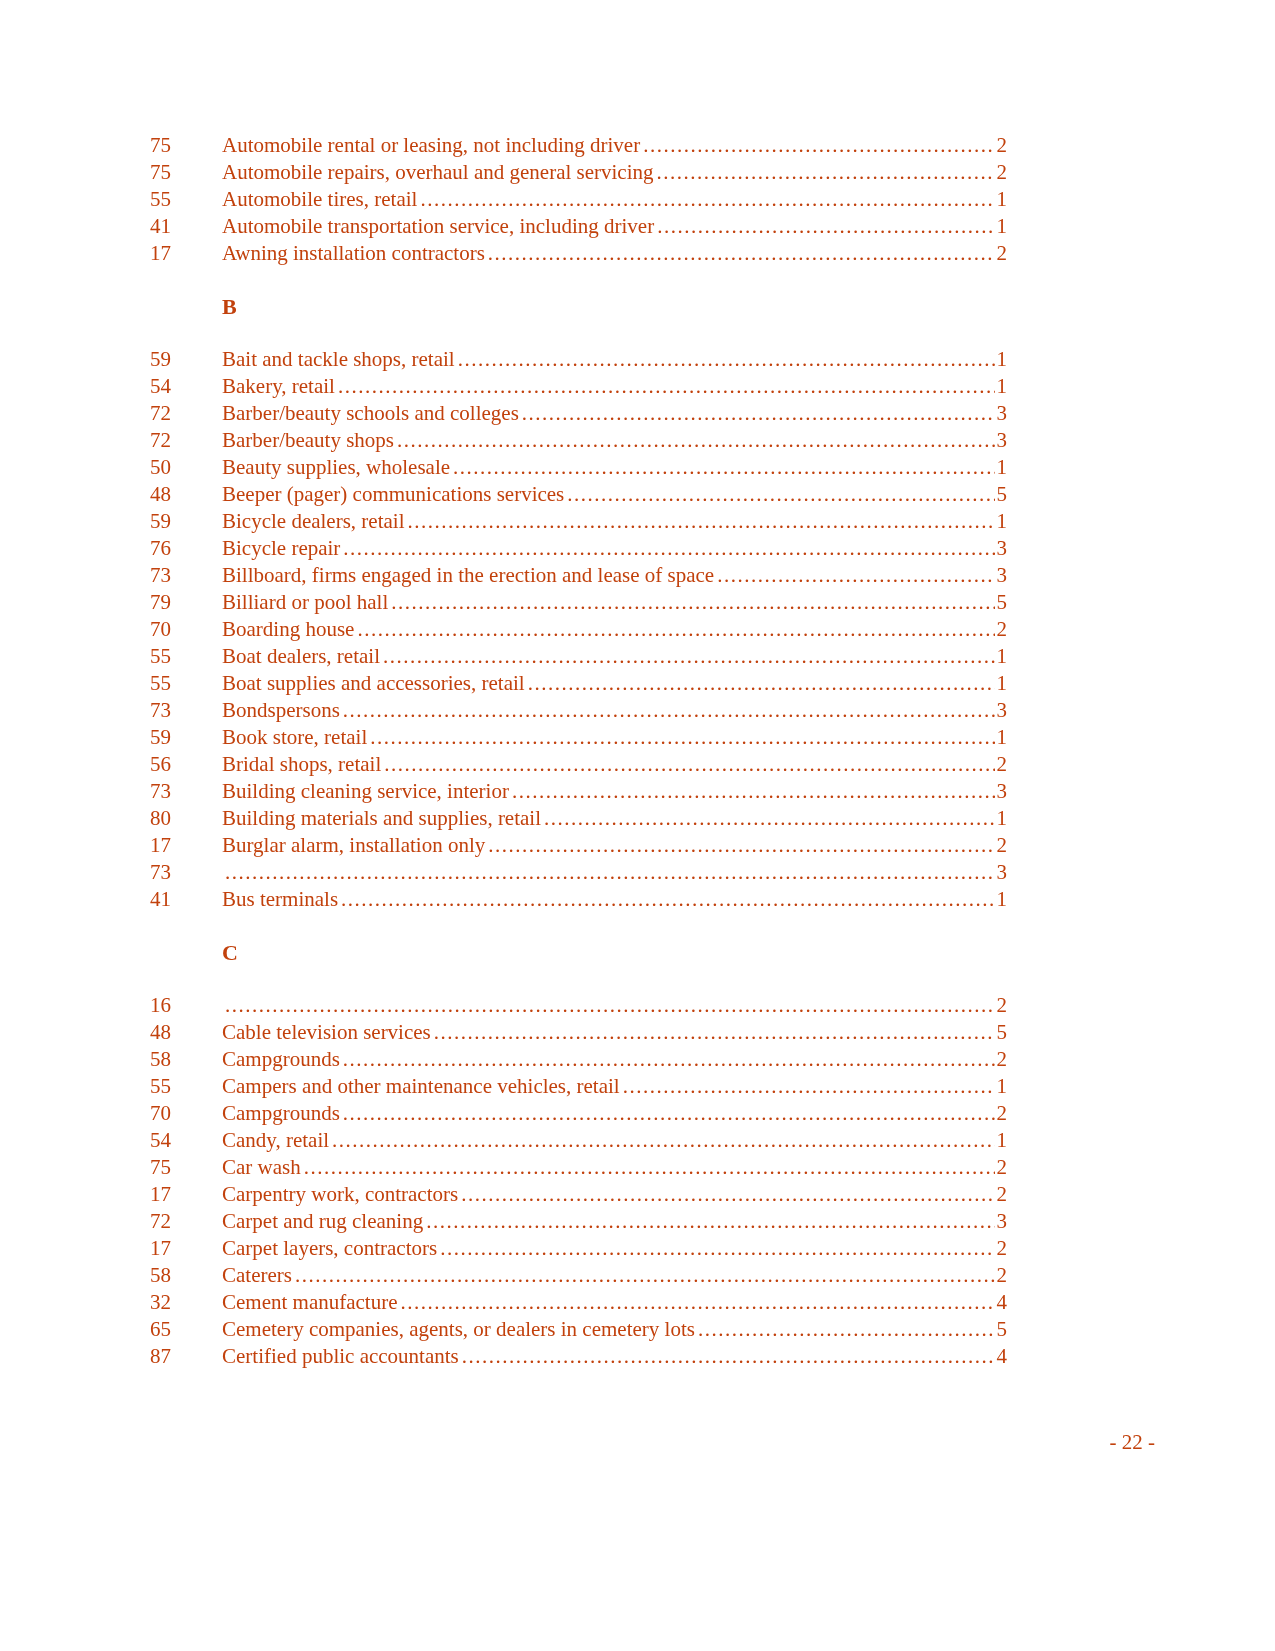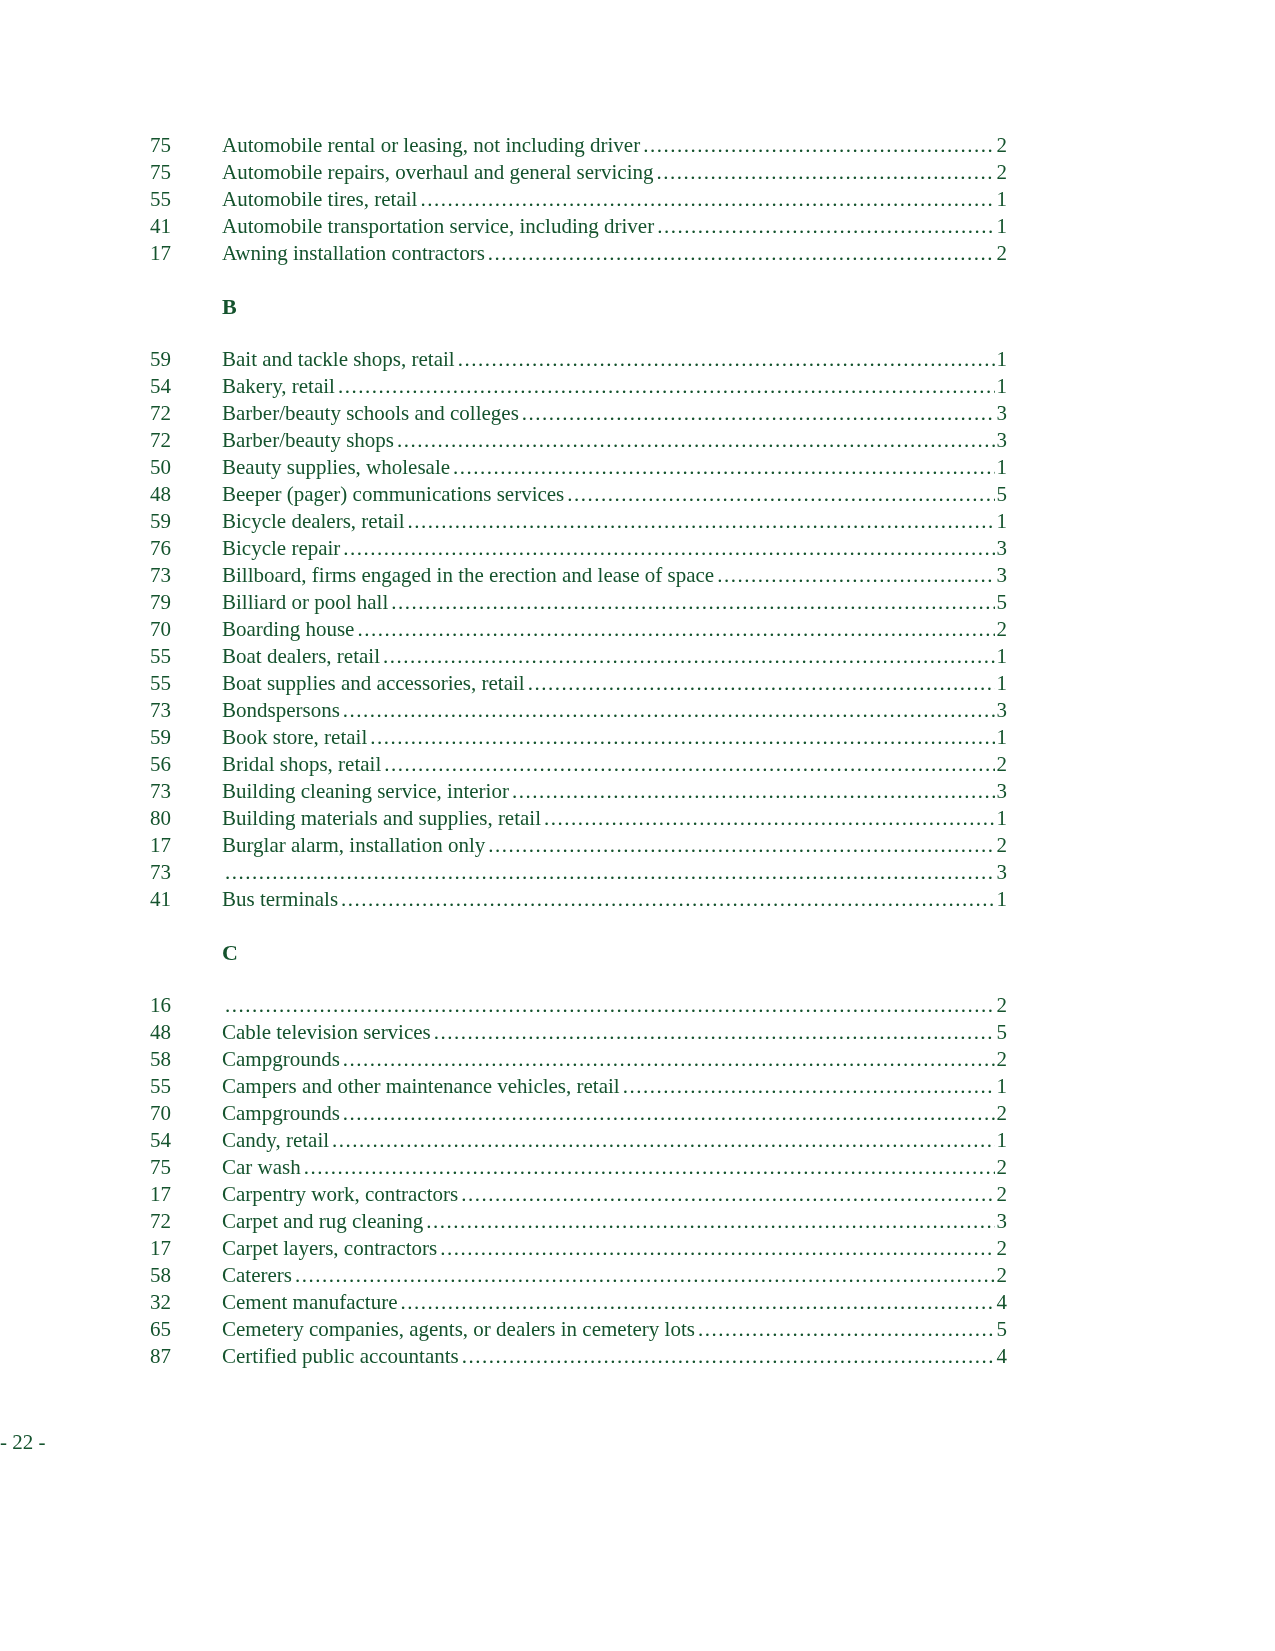--- a/index.html
+++ b/index.html
@@ -8,21 +8,21 @@
     background: #e8e8e8;
   }
   .page {
     position: relative;
     width: 1275px;
     height: 1651px;
     margin: 0 auto;
     background: #ffffff;
     font-family: "Liberation Serif", "DejaVu Serif", serif;
     font-size: 21px;
-    color: #14532d;
+    color: #c2410c;
     overflow: hidden;
   }
   .content {
     position: absolute;
     top: 132px;
     left: 150px;
     width: 857px;
   }
   .section { }
   .section-header {
@@ -59,21 +59,21 @@
   .val {
     flex: 0 0 auto;
     white-space: nowrap;
     text-align: right;
   }
   .footer {
     position: absolute;
     top: 1430px;
     left: 0;
     right: 120px;
-    text-align: left;
+    text-align: right;
     font-size: 21px;
   }
 </style>
 </head>
 <body>
 
 <div class="page">
   <div class="content">
       <div class="section">
         <div class="row">

